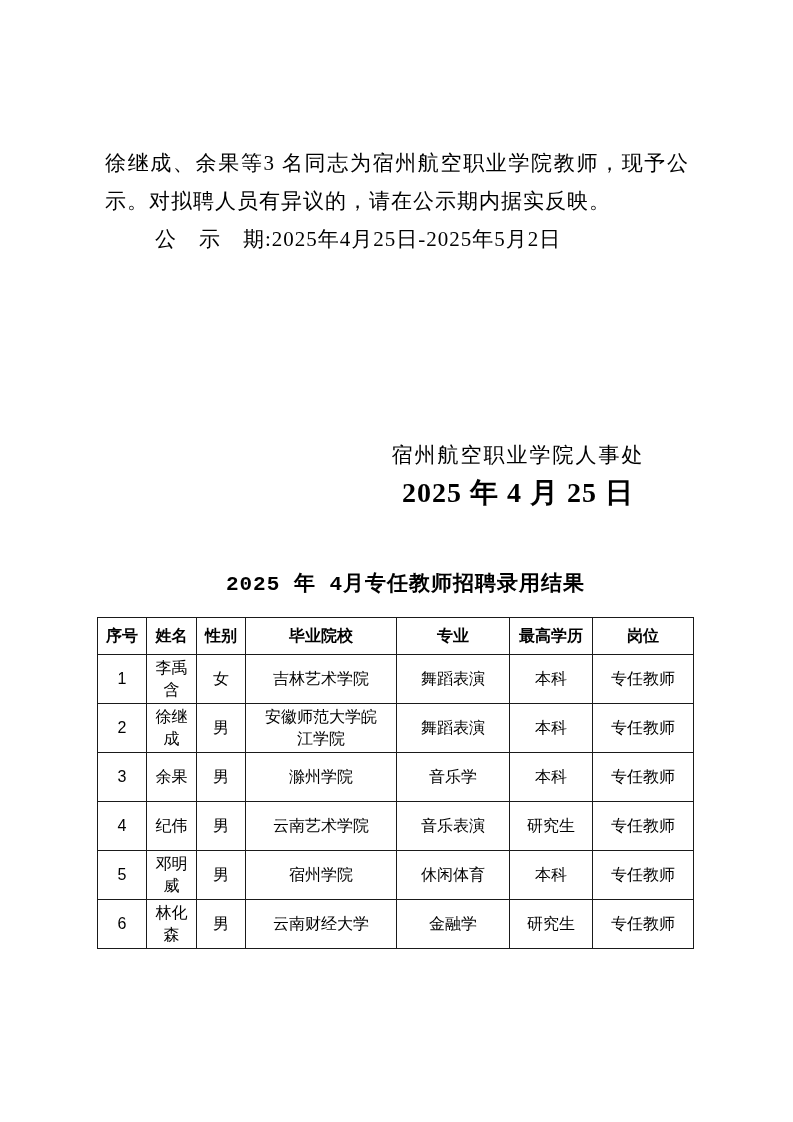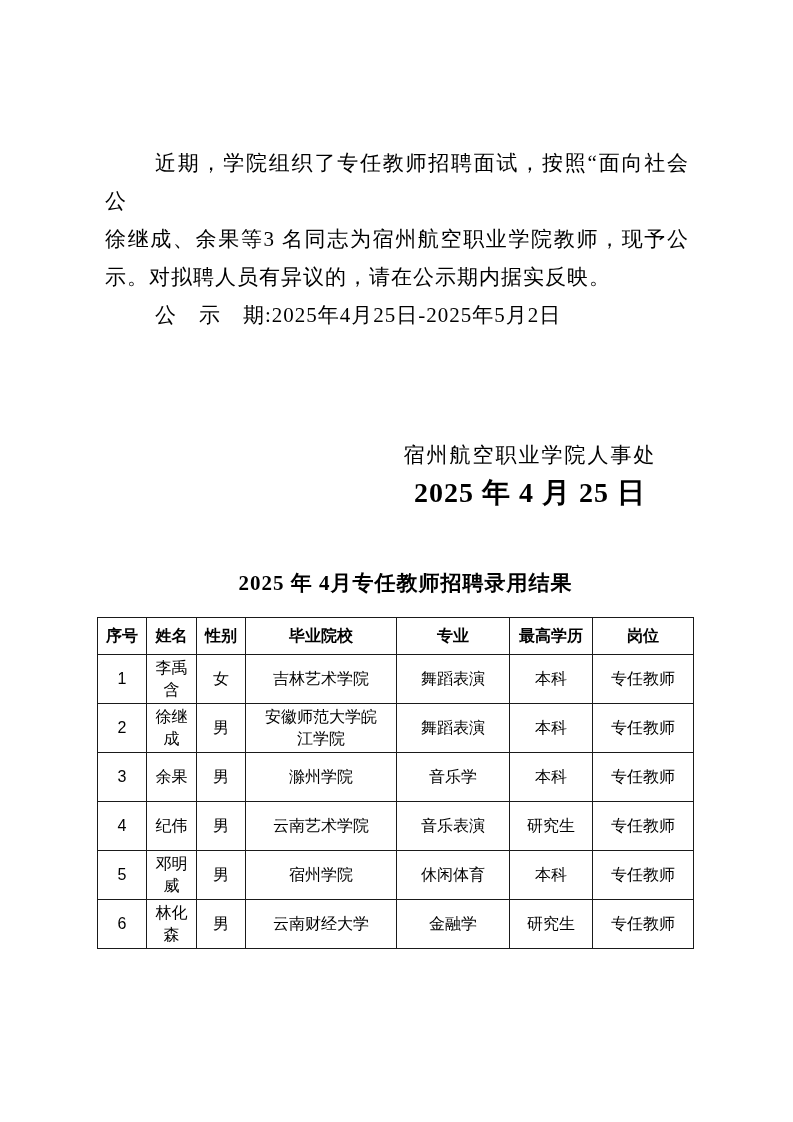--- a/index.html
+++ b/index.html
@@ -29,21 +29,21 @@
   .bline.jl {
     text-align: justify;
     text-align-last: justify;
     text-justify: inter-character;
   }
   .bline.indent { text-indent: 50px; }
   
   .signature {
     position: absolute;
     top: 436px;
-    left: 360px;
+    left: 348px;
     width: 340px;
     text-align: center;
   }
   .signature .sig-dept {
     font-size: 21px;
     line-height: 38px;
     letter-spacing: 2px;
     white-space: pre-wrap;
   }
   .signature .sig-date {
@@ -55,21 +55,21 @@
   }
   
   .table-title {
     position: absolute;
     top: 569px;
     left: 0;
     width: 100%;
     box-sizing: border-box;
     padding-left: 18px;
     text-align: center;
-    font-family: Liberation Serif, serif;
+    font-family: Liberation Mono, monospace;
     font-weight: bold;
     font-size: 21px;
     letter-spacing: 1px;
   }
   
   table.results {
     position: absolute;
     left: 97px;
     top: 617px;
     width: 596px;
@@ -90,21 +90,20 @@
   table.results tbody tr { height: 49px; }
   table.results th { font-weight: bold; }
   table.results td { font-weight: normal; white-space: pre-line; }
 </style>
 </head>
 <body>
 
 <div class="page">
 
   <div class="textblock">
-    <div class="bline jl indent">近期，学院组织了专任教师招聘面试，按照“面向社会公</div>
     <div class="bline jl">徐继成、余果等3 名同志为宿州航空职业学院教师，现予公</div>
     <div class="bline">示。对拟聘人员有异议的，请在公示期内据实反映。</div>
     <div class="bline indent">公　示　期:2025年4月25日-2025年5月2日</div>
   </div>
 
   <div class="signature">
     <div class="sig-dept">宿州航空职业学院人事处</div>
     <div class="sig-date">2025 年 4 月 25 日</div>
   </div>
 

